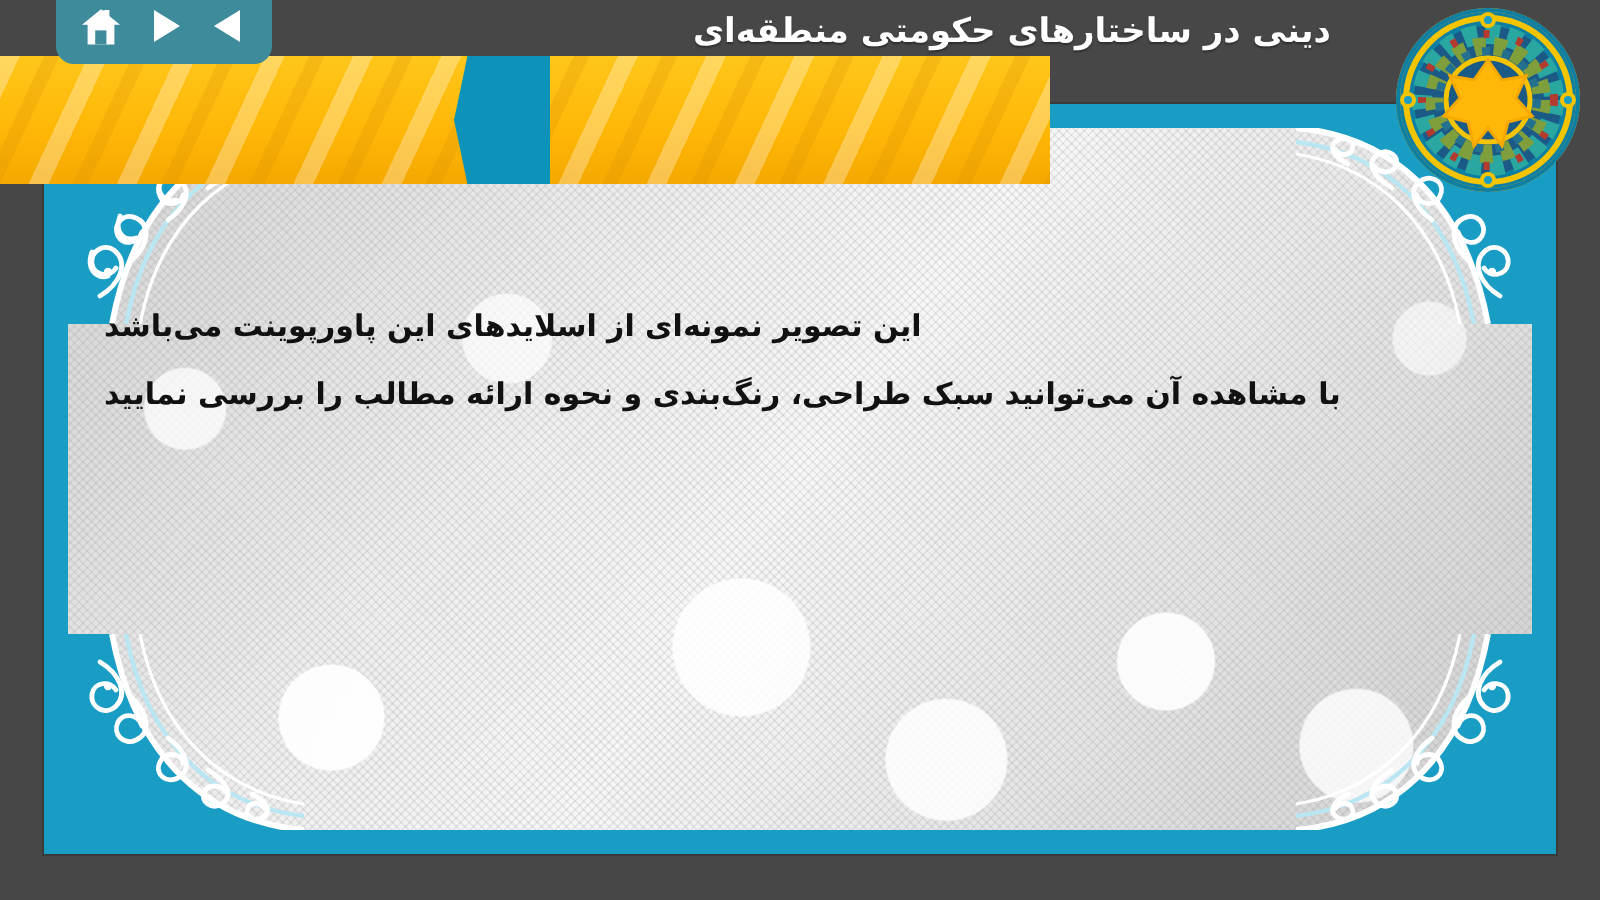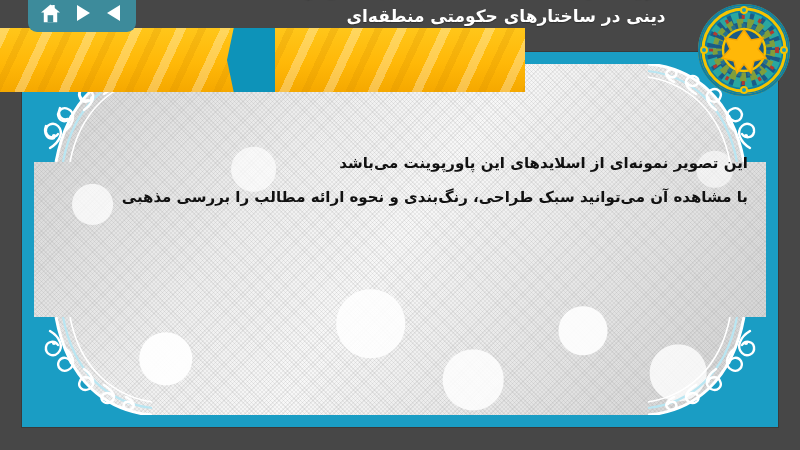--- a/index.html
+++ b/index.html
@@ -153,21 +153,21 @@
     z-index: 38;
     pointer-events: none;
   }
 
   
   .body-text {
     position: absolute;
     left: 18px;
     right: 18px;
     top: 82px;
-    text-align: right;
+    text-align: left;
     direction: rtl;
     z-index: 20;
   }
   .body-line {
     font-family: "DejaVu Sans", "Liberation Sans", sans-serif;
     font-size: 15px;
     line-height: 34px;
     font-weight: 700;
     color: #111111;
     white-space: nowrap;
@@ -288,21 +288,21 @@
           <g fill="#ffffff">
             <circle cx="20" cy="72" r="2.1"></circle>
             <circle cx="38" cy="54" r="2.1"></circle>
             <circle cx="58" cy="34" r="1.9"></circle>
           </g>
         </svg>
       </div>
 
       <div class="body-text">
         <div class="body-line">این تصویر نمونه‌ای از اسلایدهای این پاورپوینت می‌باشد</div>
-        <div class="body-line">با مشاهده آن می‌توانید سبک طراحی، رنگ‌بندی و نحوه ارائه مطالب را بررسی مذهبی</div>
+        <div class="body-line">با مشاهده آن می‌توانید سبک طراحی، رنگ‌بندی و نحوه ارائه مطالب را بررسی نمایید</div>
       </div>
 
     </div>
   </div>
 
   <div class="banner">
     <div class="banner-gold"></div>
     <div class="banner-tab"></div>
   </div>
 

